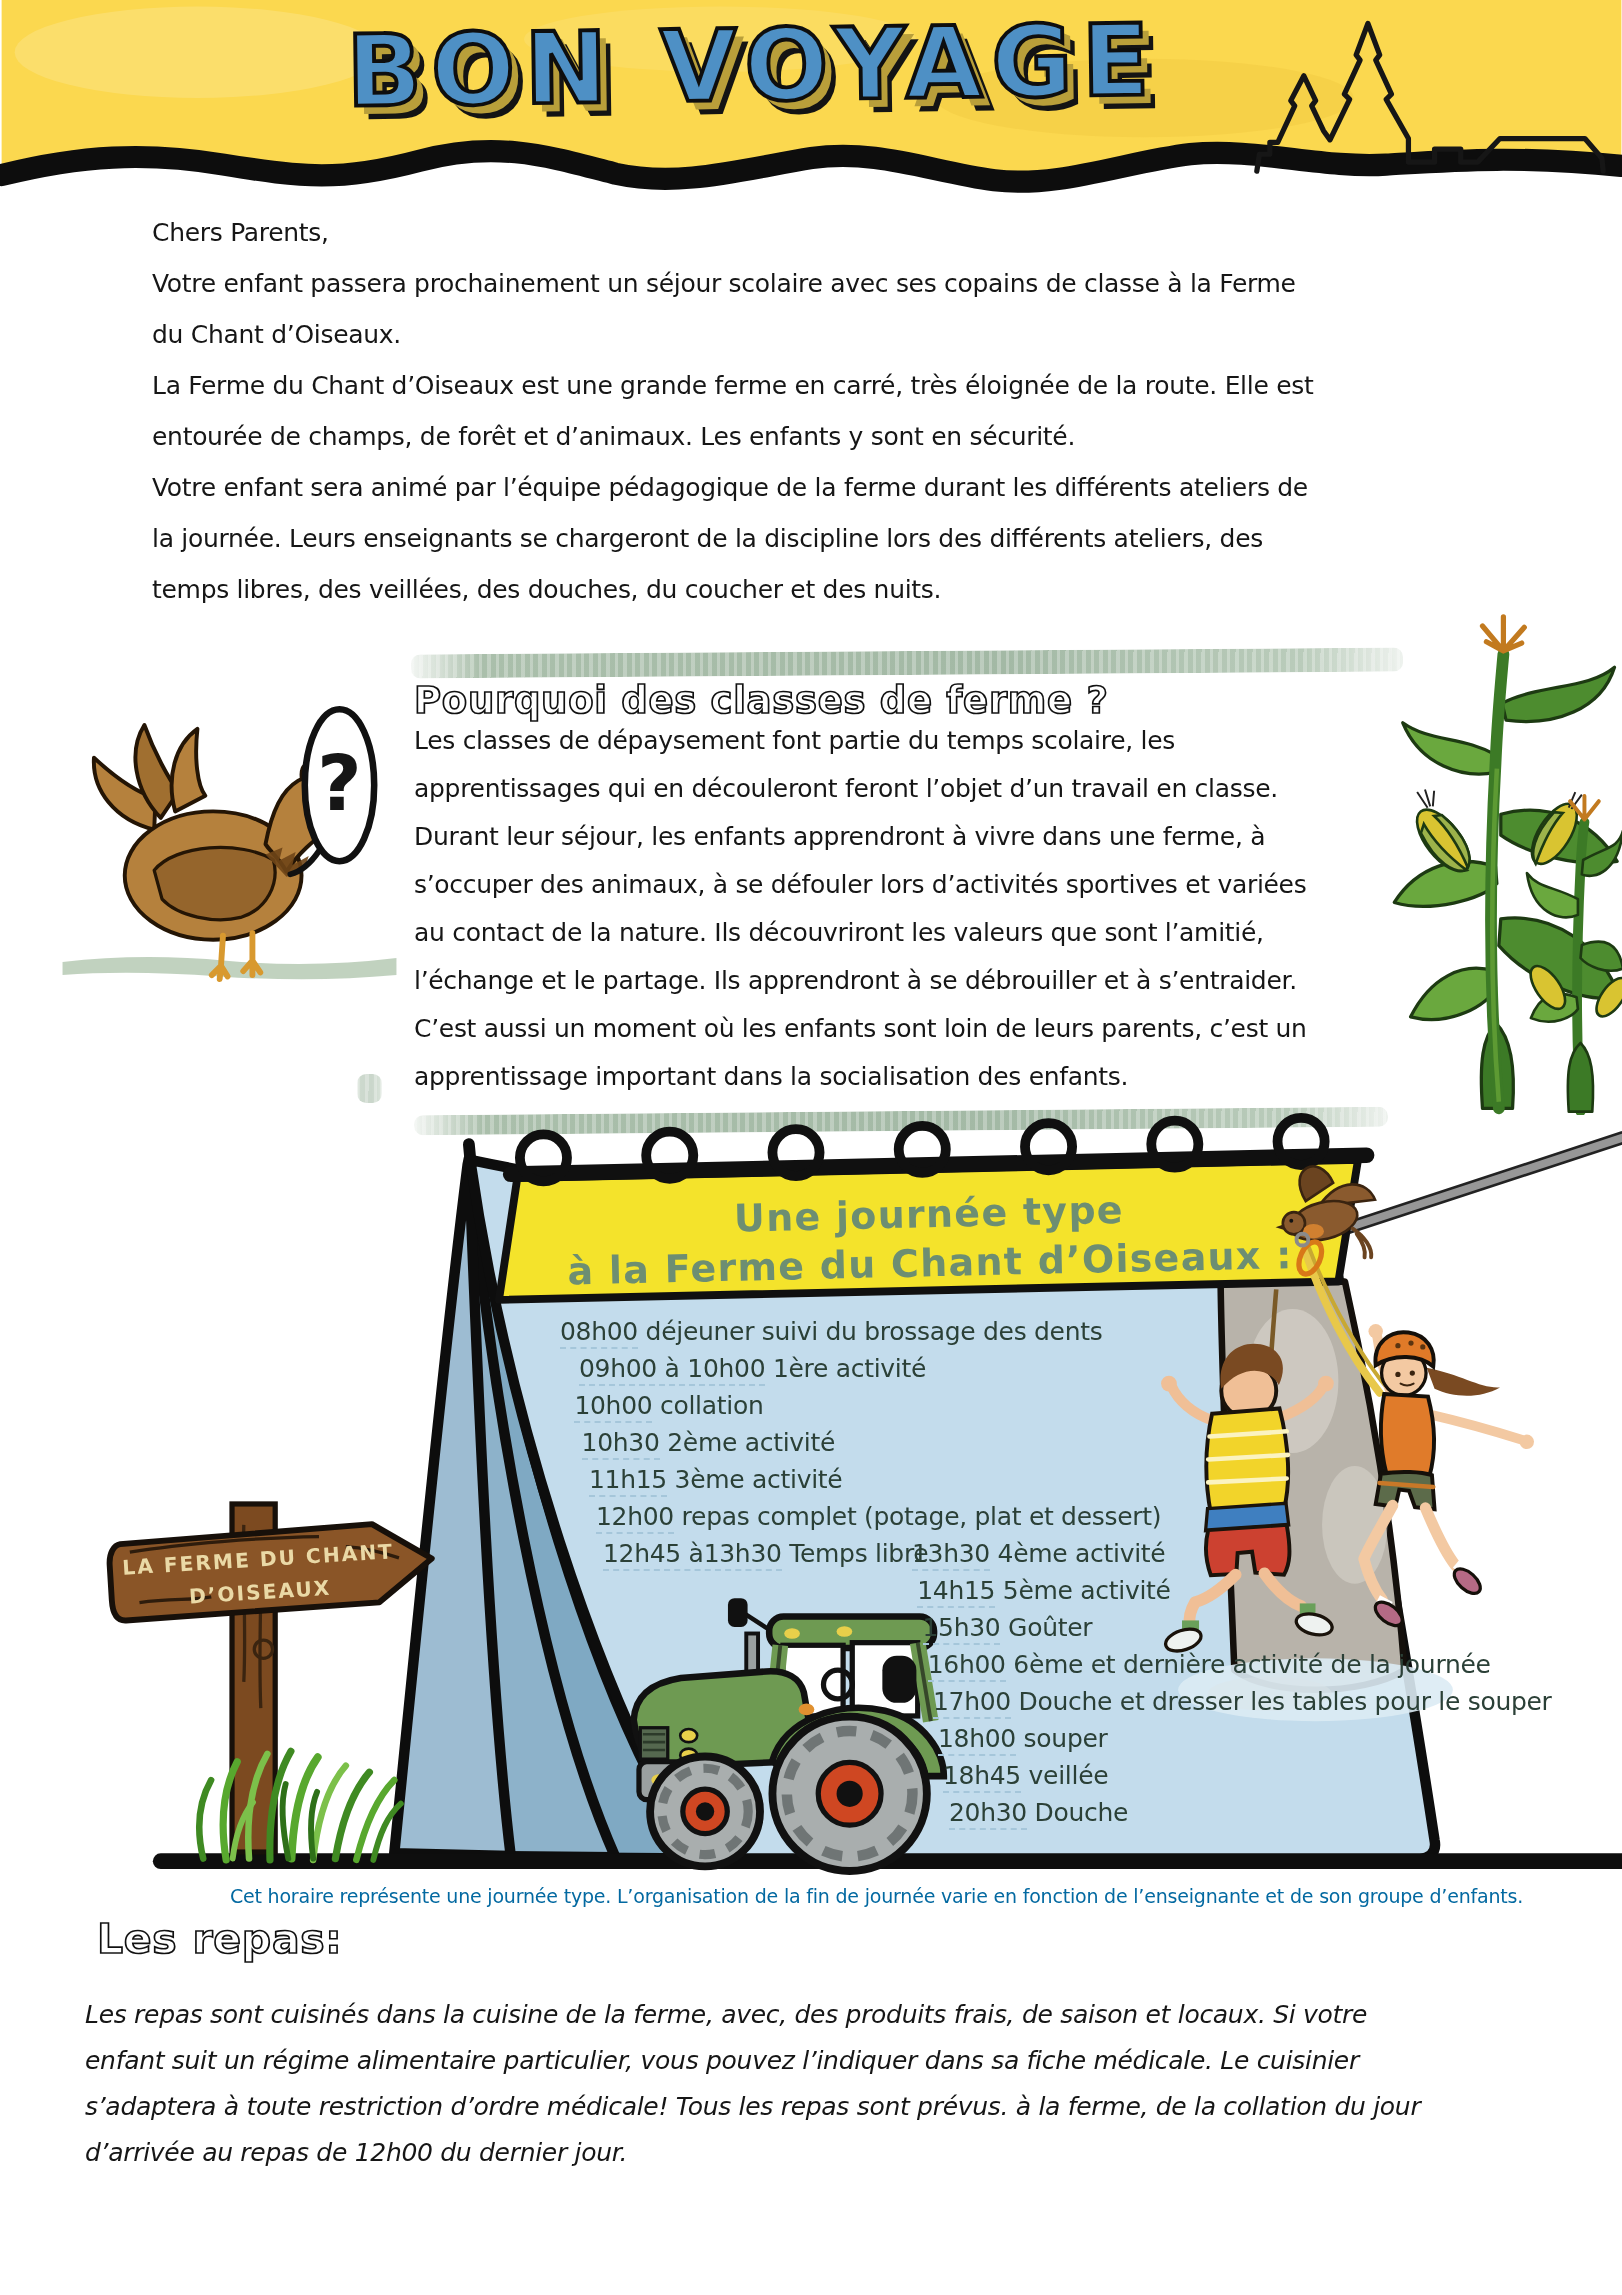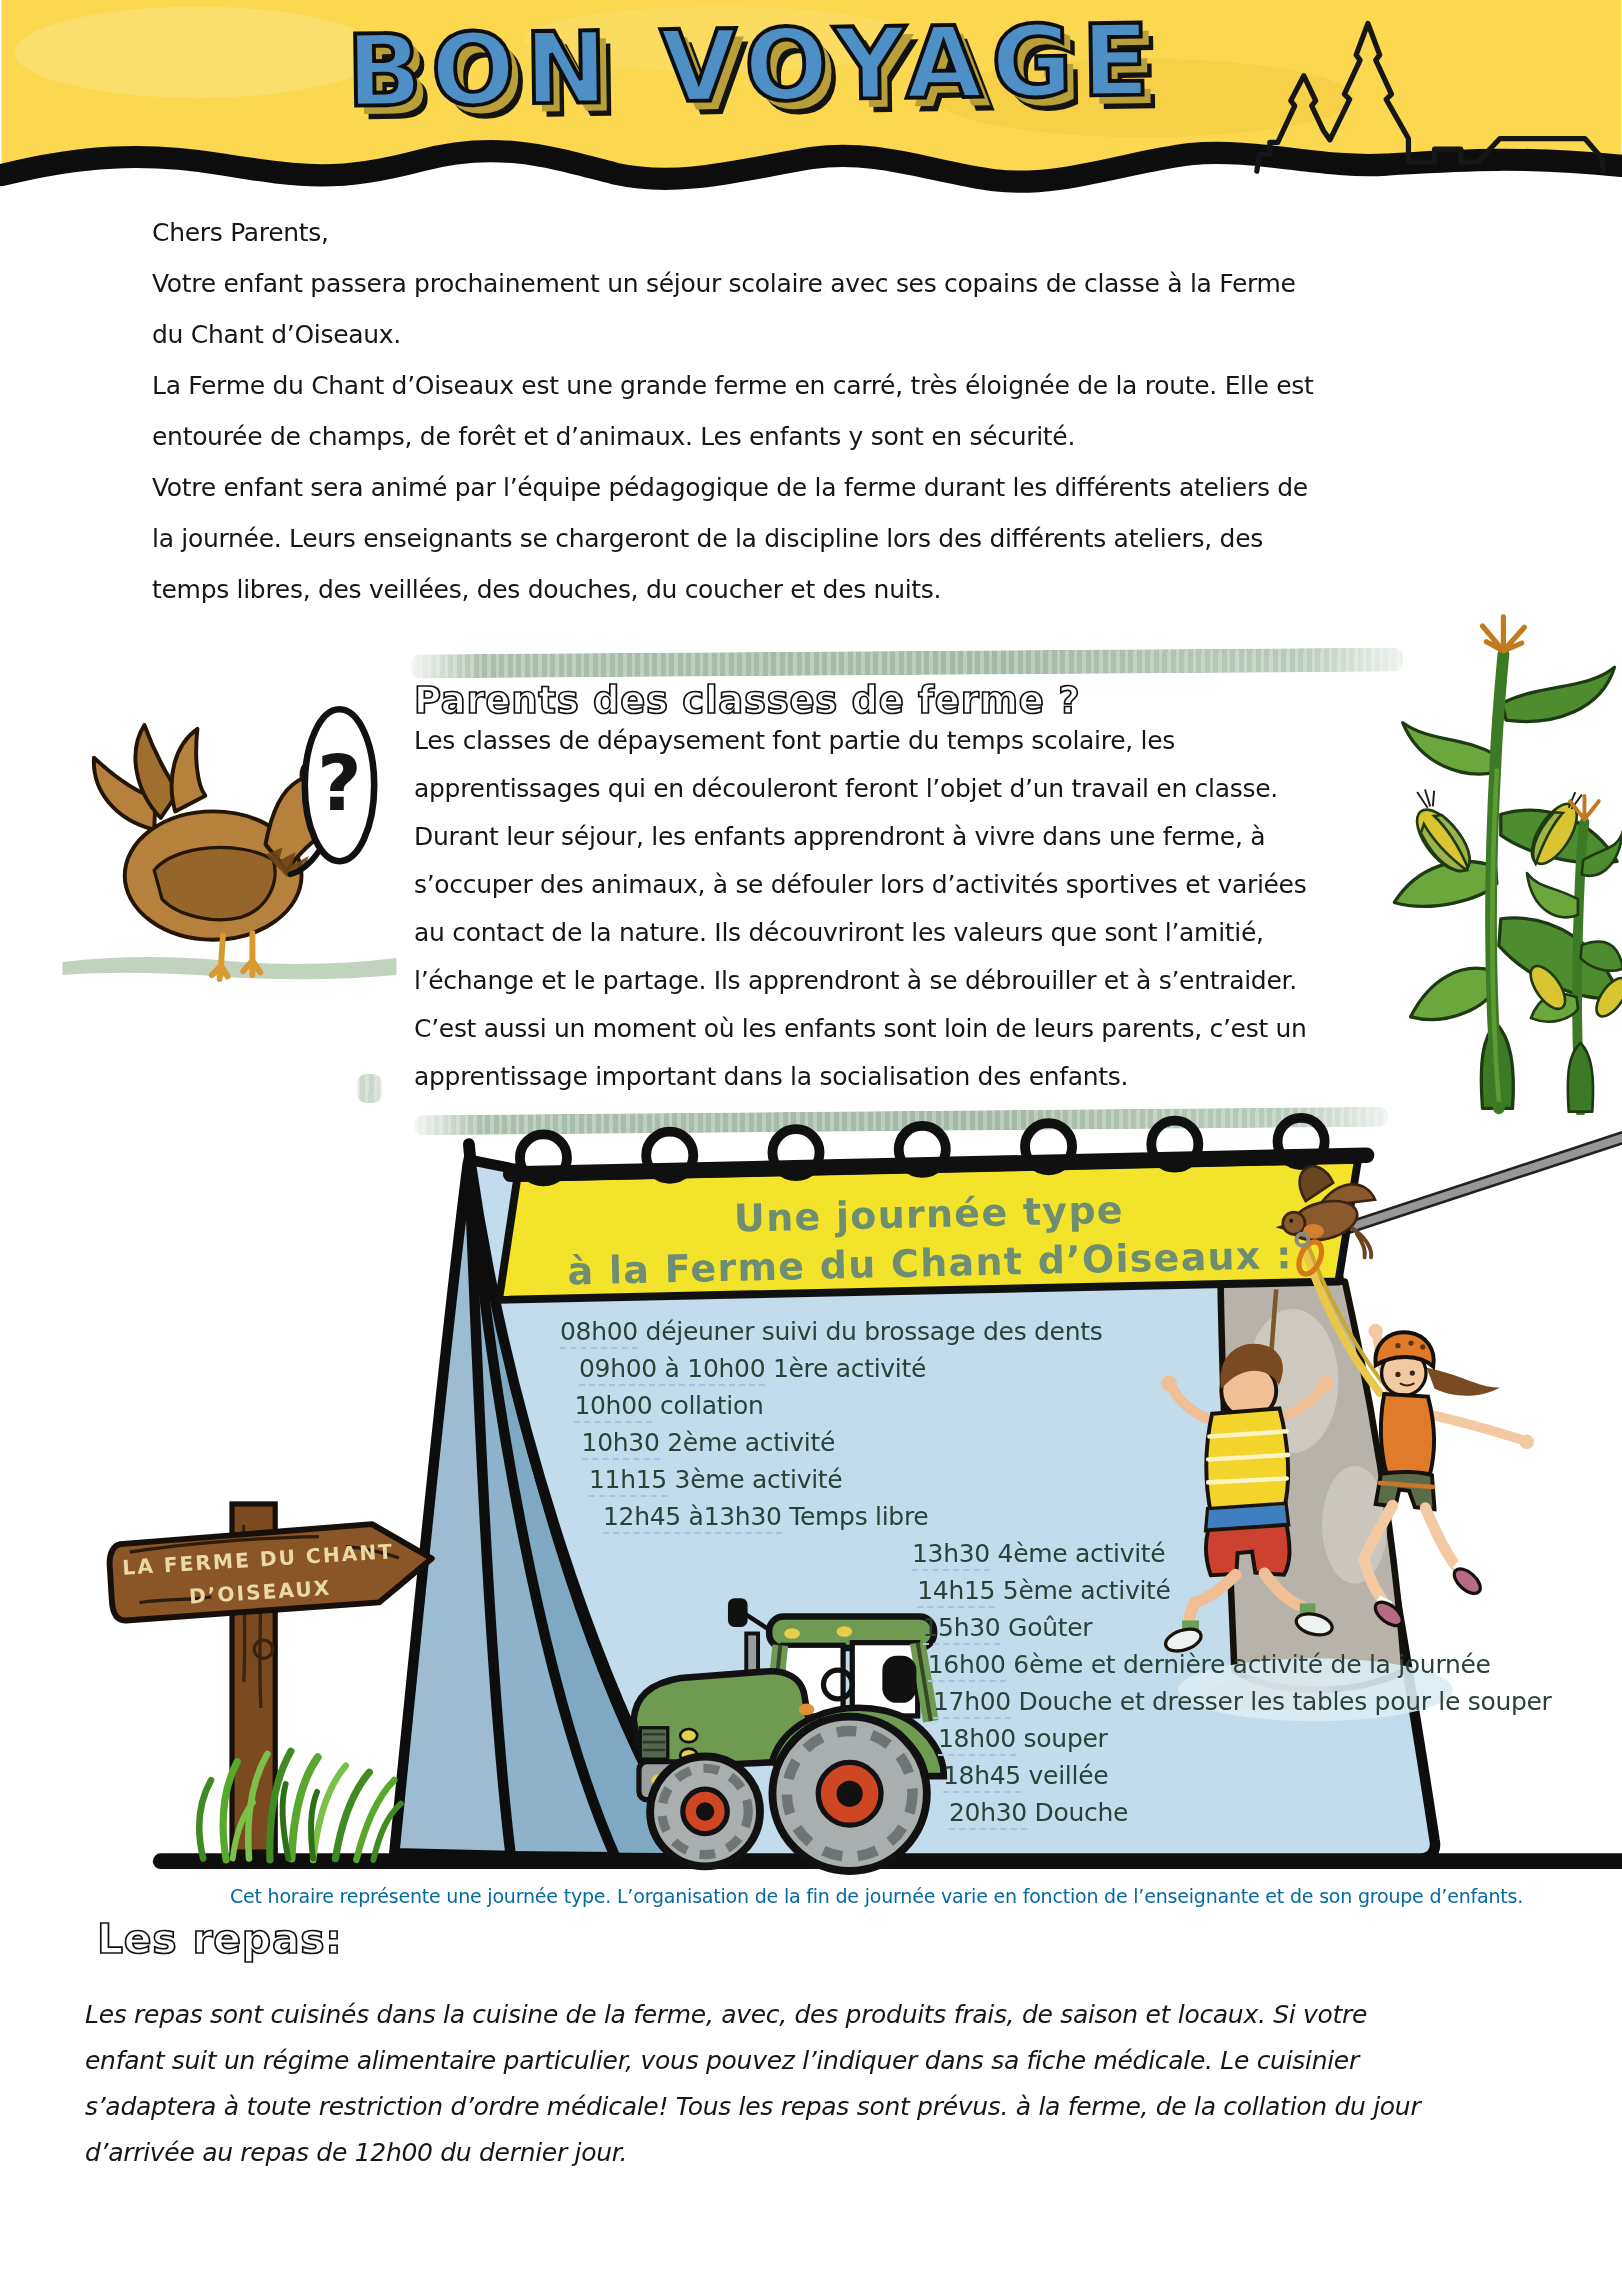--- a/index.html
+++ b/index.html
@@ -64,21 +64,21 @@
 La Ferme du Chant d’Oiseaux est une grande ferme en carré, très éloignée de la route. Elle est
 entourée de champs, de forêt et d’animaux. Les enfants y sont en sécurité.
 Votre enfant sera animé par l’équipe pédagogique de la ferme durant les différents ateliers de
 la journée. Leurs enseignants se chargeront de la discipline lors des différents ateliers, des
 temps libres, des veillées, des douches, du coucher et des nuits.</div>
 
   <div class="abs brush" style="left:411px;top:651px;width:992px;height:23.6px;transform:rotate(-0.4deg);"></div>
   <div class="abs brush" style="left:357px;top:1074px;width:25px;height:29px;opacity:.55;"></div>
   <div class="abs brush" style="left:414px;top:1111px;width:974px;height:19.6px;transform:rotate(-0.5deg);"></div>
 
-  <div class="abs outline-heading" style="left:414px;top:679px;font-size:37px;">Parents des classes de ferme ?</div>
+  <div class="abs outline-heading" style="left:414px;top:679px;font-size:37px;">Pourquoi des classes de ferme ?</div>
 
   <div class="abs bodytext" style="left:414px;top:717px;width:982px;line-height:48px;">Les classes de dépaysement font partie du temps scolaire, les
 apprentissages qui en découleront feront l’objet d’un travail en classe.
 Durant leur séjour, les enfants apprendront à vivre dans une ferme, à
 s’occuper des animaux, à se défouler lors d’activités sportives et variées
 au contact de la nature. Ils découvriront les valeurs que sont l’amitié,
 l’échange et le partage. Ils apprendront à se débrouiller et à s’entraider.
 C’est aussi un moment où les enfants sont loin de leurs parents, c’est un
 apprentissage important dans la socialisation des enfants.</div>
 
@@ -326,20 +326,21 @@
       <path d="M430,1152 C440,1110 452,1084 472,1066" stroke="#3f8a22" stroke-width="9"></path>
     </g>
   </svg>
 
   <div id="schedule-left" class="abs sched-col" style="left:560px;top:1317px;">
       <div class="sched-row" style="margin-left: 0px;"><span class="sched-time">08h00</span><span> déjeuner suivi du brossage des dents</span></div>
       <div class="sched-row" style="margin-left: 19px;"><span class="sched-time">09h00 à 10h00</span><span> 1ère activité</span></div>
       <div class="sched-row" style="margin-left: 14.4px;"><span class="sched-time">10h00</span><span> collation</span></div>
       <div class="sched-row" style="margin-left: 21.6px;"><span class="sched-time">10h30</span><span> 2ème activité</span></div>
       <div class="sched-row" style="margin-left: 29px;"><span class="sched-time">11h15</span><span> 3ème activité</span></div>
+      <div class="sched-row" style="margin-left: 36px;"><span class="sched-time">12h00</span><span> repas complet (potage, plat et dessert)</span></div>
       <div class="sched-row" style="margin-left: 43px;"><span class="sched-time">12h45 à13h30</span><span> Temps libre</span></div>
     </div>
   <div id="schedule-right" class="abs sched-col" style="left:912px;top:1539px;">
       <div class="sched-row" style="margin-left: 0px;"><span class="sched-time">13h30</span><span> 4ème activité</span></div>
       <div class="sched-row" style="margin-left: 5.2px;"><span class="sched-time">14h15</span><span> 5ème activité</span></div>
       <div class="sched-row" style="margin-left: 10.5px;"><span class="sched-time">15h30</span><span> Goûter</span></div>
       <div class="sched-row" style="margin-left: 15.7px;"><span class="sched-time">16h00</span><span> 6ème et dernière activité de la journée</span></div>
       <div class="sched-row" style="margin-left: 21px;"><span class="sched-time">17h00</span><span> Douche et dresser les tables pour le souper</span></div>
       <div class="sched-row" style="margin-left: 26px;"><span class="sched-time">18h00</span><span> souper</span></div>
       <div class="sched-row" style="margin-left: 31px;"><span class="sched-time">18h45</span><span> veillée</span></div>

